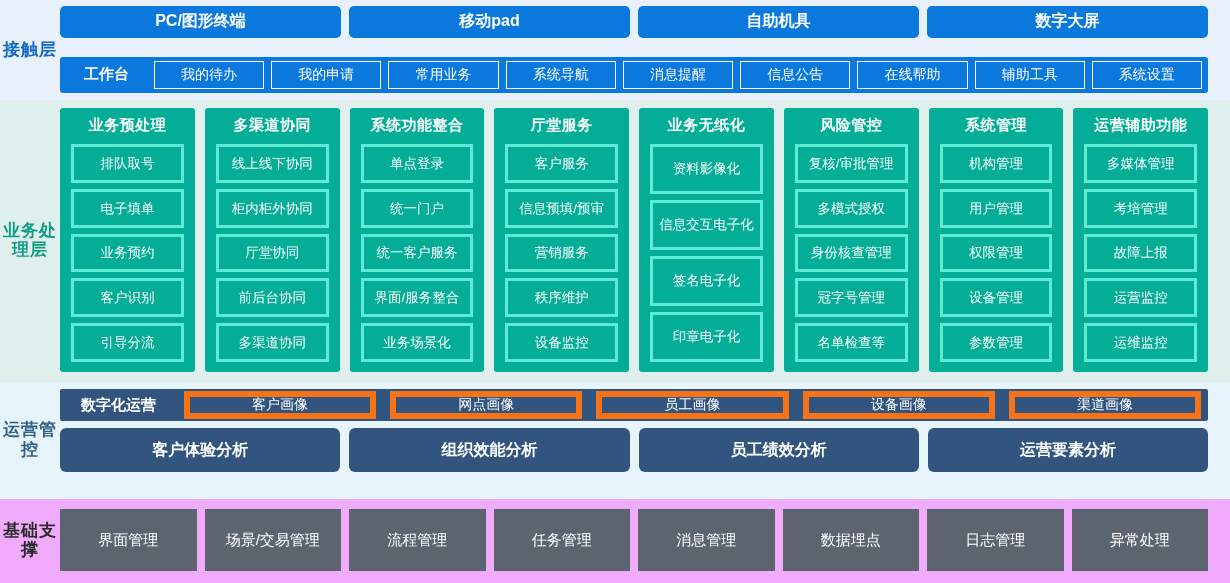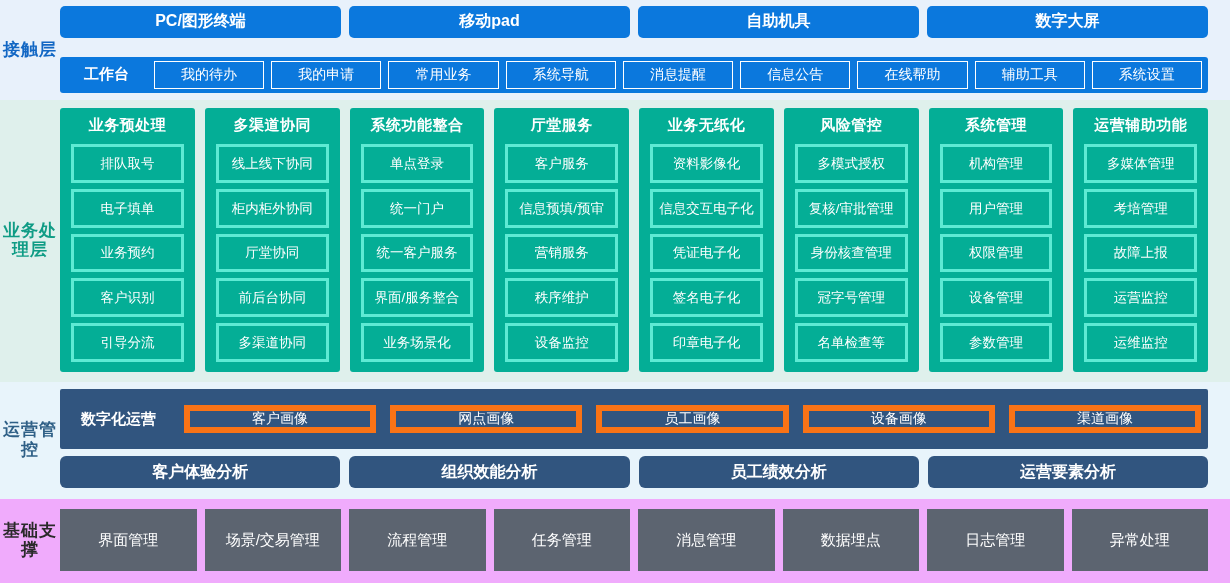--- a/index.html
+++ b/index.html
@@ -95,39 +95,39 @@
   }
   .biz-item.wrap { white-space: normal; }
 
   
   .layer-ops { background: #e8f4fb; height: 117px; padding: 7px 0 9px 0; }
   .layer-ops .band-label { color: #2e5f86; }
 
   .ops-body { padding-right: 22px; gap: 7px; }
 
   .ops-portrait-row {
-    height: 60px;
+    height: 32px;
     background: #31557f;
     border-radius: 2px;
     display: flex; align-items: center;
     padding: 4px 7px; gap: 14px;
   }
   .ops-portrait-title {
     color: #ffffff; font-size: 15px; font-weight: bold;
     padding: 0 14px; white-space: nowrap;
   }
   .ops-portrait-item {
     flex: 1 1 0; height: 28px;
     border: 6px solid #f97316;
     color: #ffffff; font-size: 14px;
     display: flex; align-items: center; justify-content: center;
     white-space: nowrap;
   }
 
-  .ops-analysis-row { height: 32px; display: flex; gap: 9px; }
+  .ops-analysis-row { height: 44px; display: flex; gap: 9px; }
   .ops-analysis-item {
     flex: 1 1 0;
     background: #31557f;
     border-radius: 6px;
     color: #ffffff; font-size: 16px; font-weight: bold;
     display: flex; align-items: center; justify-content: center;
     white-space: nowrap;
   }
 
   
@@ -287,37 +287,34 @@
 
         <div class="biz-col">
           <div class="biz-col-title">业务无纸化</div>
           <div class="biz-item">
               <span>资料影像化</span>
             </div>
           <div class="biz-item">
               <span>信息交互电子化</span>
             </div>
           <div class="biz-item">
-              <span>凭证电子化</span>
-            </div>
-          <div class="biz-item">
               <span>签名电子化</span>
             </div>
           <div class="biz-item">
               <span>印章电子化</span>
             </div>
         </div>
 
         <div class="biz-col">
           <div class="biz-col-title">风险管控</div>
           <div class="biz-item">
+              <span>复核/审批管理</span>
+            </div>
+          <div class="biz-item">
               <span>多模式授权</span>
-            </div>
-          <div class="biz-item">
-              <span>复核/审批管理</span>
             </div>
           <div class="biz-item">
               <span>身份核查管理</span>
             </div>
           <div class="biz-item">
               <span>冠字号管理</span>
             </div>
           <div class="biz-item">
               <span>名单检查等</span>
             </div>

